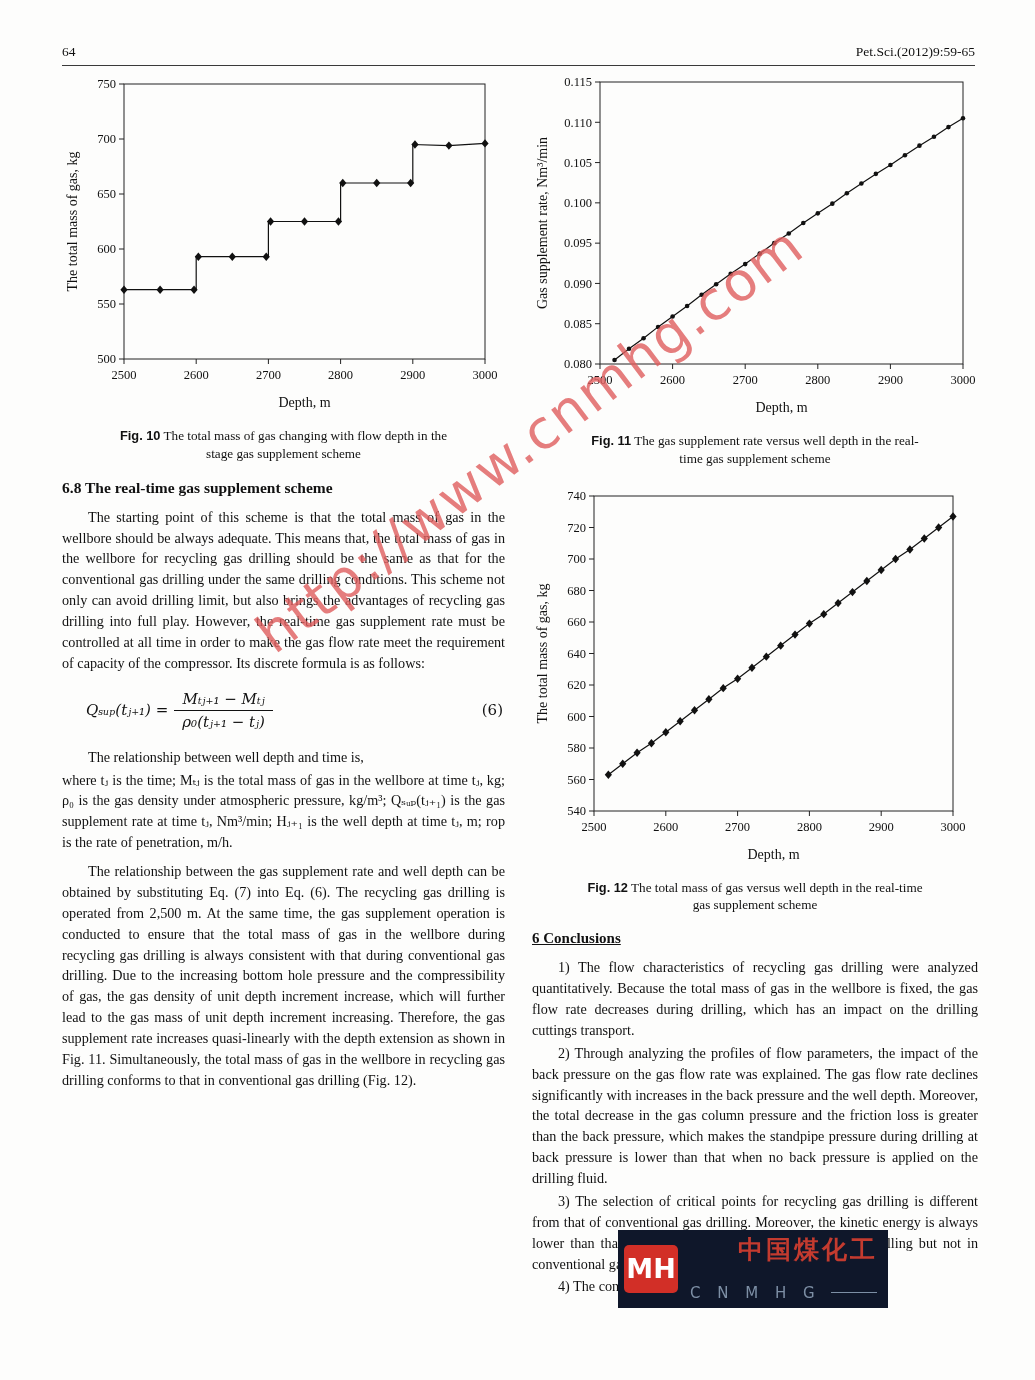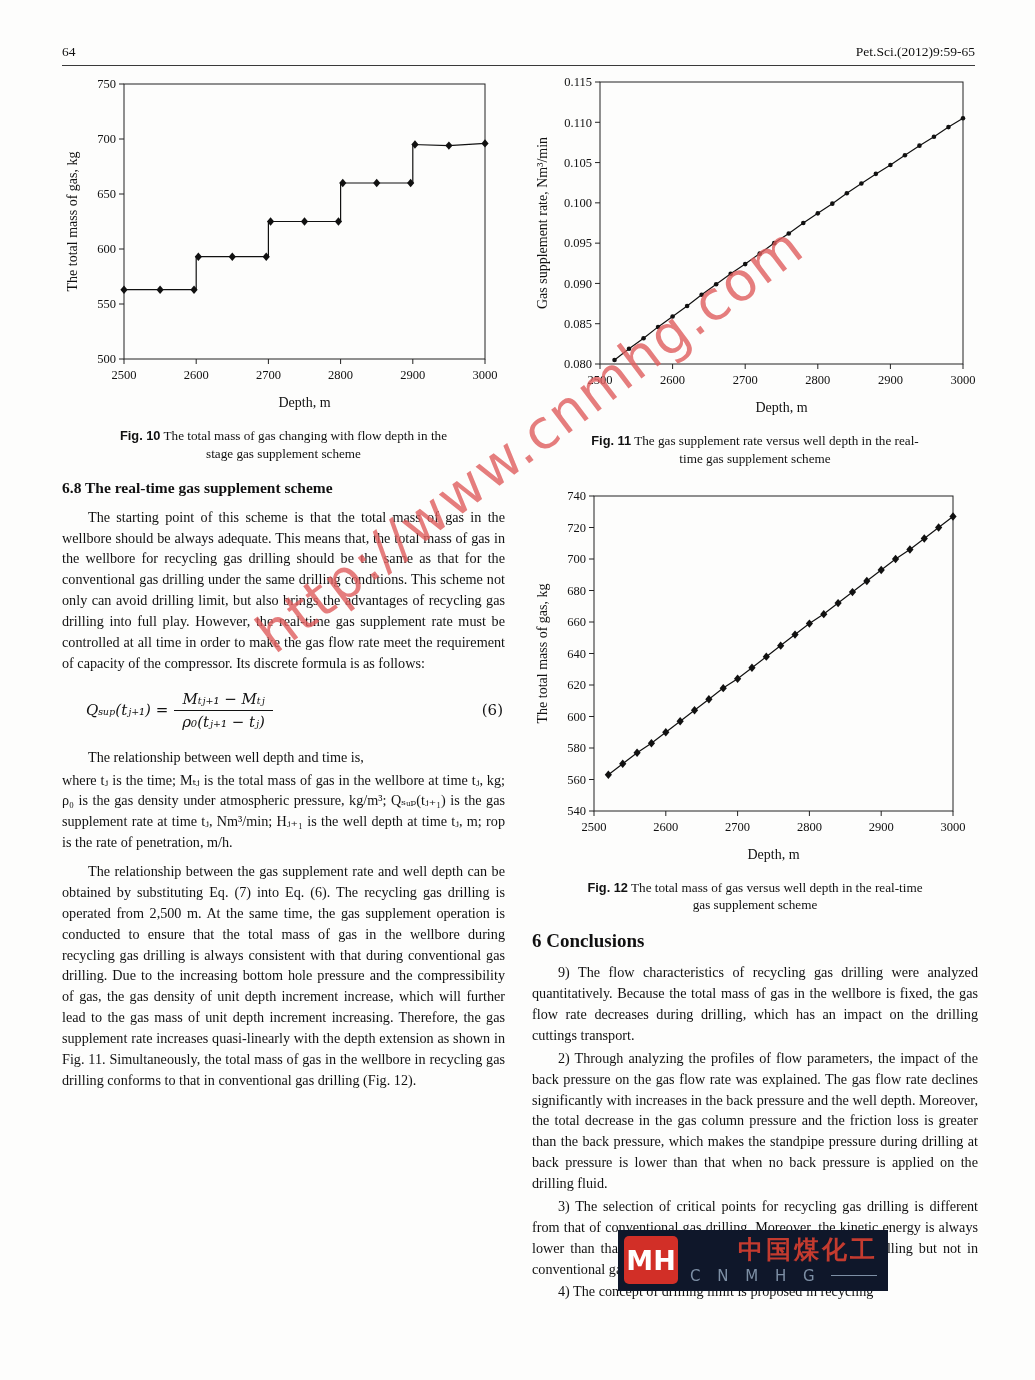--- a/index.html
+++ b/index.html
@@ -21,21 +21,21 @@
     margin:6px auto 16px auto;
   }
   .caption b{font-family:"Liberation Sans","DejaVu Sans",sans-serif;font-size:12.8px;}
   .cap10{max-width:330px;}
   .cap11{max-width:350px;}
   .cap12{max-width:345px;}
   h3.sec{
     font-size:15.5px;font-weight:bold;margin:14px 0 10px 0;
   }
   h2.concl{
-    font-size:19px;font-weight:bold;margin:12px 0 10px 0;
+    font-size:15px;font-weight:bold;margin:12px 0 10px 0;text-decoration:underline;
   }
   p.body{
     margin:0 0 2px 0;text-align:justify;text-indent:26px;
     font-size:14.2px;line-height:1.47;
   }
   p.noindent{text-indent:0;}
   .eqrow{
     display:flex;align-items:center;margin:16px 0 16px 24px;
     font-style:italic;font-size:15px;
     font-family:"DejaVu Serif","DejaVu Sans",serif;
@@ -58,21 +58,21 @@
   }
   .logo-icon{
     width:54px;height:48px;background:#d22f27;color:#fff;
     font-weight:bold;font-size:27px;display:flex;align-items:center;justify-content:center;
     border-radius:5px;font-family:"DejaVu Sans",sans-serif;
   }
   .logo-cn{
     color:#c43b2f;font-size:25px;font-weight:bold;letter-spacing:3px;
     font-family:"DejaVu Sans",sans-serif;line-height:1.15;margin-left:48px;
   }
-  .logo-en-row{display:flex;align-items:center;gap:10px;margin-top:2px;}
+  .logo-en-row{display:flex;align-items:center;gap:10px;margin-top:19px;}
   .logo-en{color:#7d8fa5;font-size:15px;letter-spacing:6px;font-family:"DejaVu Sans",sans-serif;}
   .logo-line{width:46px;height:1px;background:#7d8fa5;}
 </style>
 </head>
 <body>
 
 <div class="page">
 
   <div class="header">
     <span>64</span>
@@ -287,21 +287,21 @@
           <path d="M 421 28.274999999999967 L 424.6 32.474999999999966 L 421 36.67499999999997 L 417.4 32.474999999999966 Z" fill="#111"></path>
         </svg></div>
 
     <div class="caption cap12">
       <b>Fig. 12</b>
       <span>The total mass of gas versus well depth in the real-time gas supplement scheme</span>
     </div>
 
     <h2 class="concl">6 Conclusions</h2>
 
-    <p class="body">9) The flow characteristics of recycling gas drilling were analyzed quantitatively. Because the total mass of gas in the wellbore is fixed, the gas flow rate decreases during drilling, which has an impact on the drilling cuttings transport.</p>
+    <p class="body">1) The flow characteristics of recycling gas drilling were analyzed quantitatively. Because the total mass of gas in the wellbore is fixed, the gas flow rate decreases during drilling, which has an impact on the drilling cuttings transport.</p>
     <p class="body">2) Through analyzing the profiles of flow parameters, the impact of the back pressure on the gas flow rate was explained. The gas flow rate declines significantly with increases in the back pressure and the well depth. Moreover, the total decrease in the gas column pressure and the friction loss is greater than the back pressure, which makes the standpipe pressure during drilling at back pressure is lower than that when no back pressure is applied on the drilling fluid.</p>
     <p class="body">3) The selection of critical points for recycling gas drilling is different from that of conventional gas drilling. Moreover, the kinetic energy is always lower than that at the top of the collar in recycling gas drilling but not in conventional gas drilling.</p>
     <p class="body">4) The concept of drilling limit is proposed in recycling</p>
 
   </div>
 
   <div class="watermark">http://www.cnmhg.com</div>
 
   <div class="logo">
     <div class="logo-icon">MH</div>

